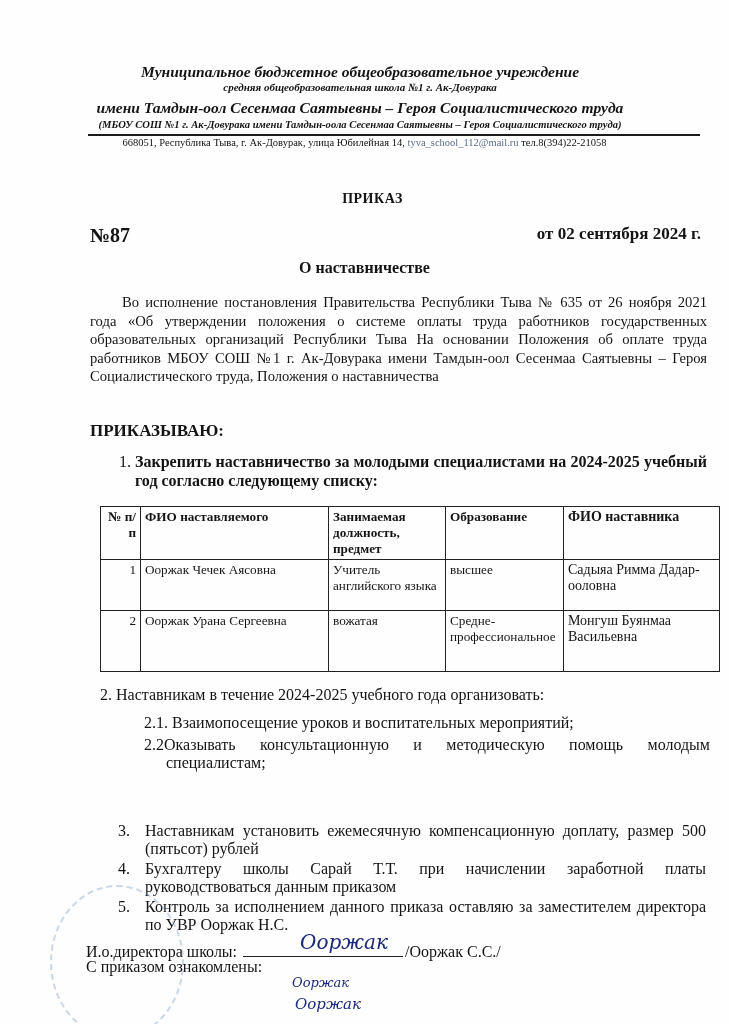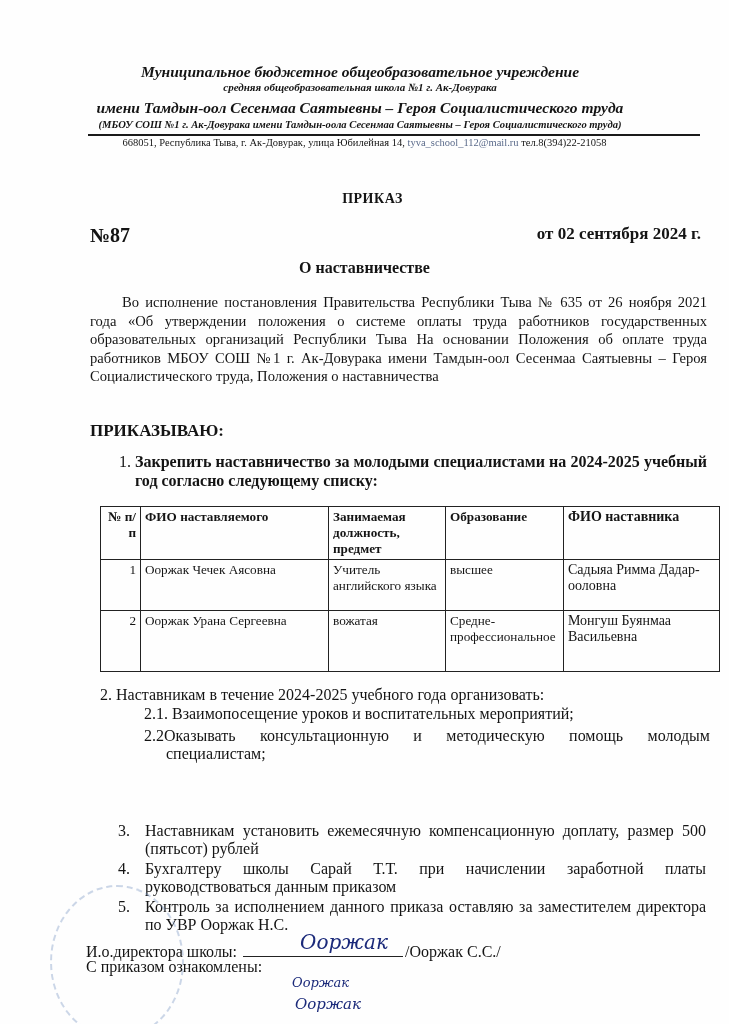--- a/index.html
+++ b/index.html
@@ -118,21 +118,21 @@
     <td class="c4">Монгуш Буянмаа Васильевна</td>
   </tr>
 </tbody>
   </table>
 
 <div class="list2">
   <div class="l">
     <span>2.</span>
     <span>Наставникам в течение 2024-2025 учебного года организовать:</span>
   </div>
-  <div class="sub s21" style="margin-top:1px">
+  <div class="sub s21" style="margin-top:10px">
     <span>2.1.</span>
     <span>Взаимопосещение уроков и воспитательных мероприятий;</span>
   </div>
   <div class="sub s22" style="margin-top:4px">
     <span class="t"><span>2.2</span><span>Оказывать консультационную и методическую помощь молодым специалистам;</span></span>
   </div>
 </div>
 
 <div class="list3">
   <div class="li">

